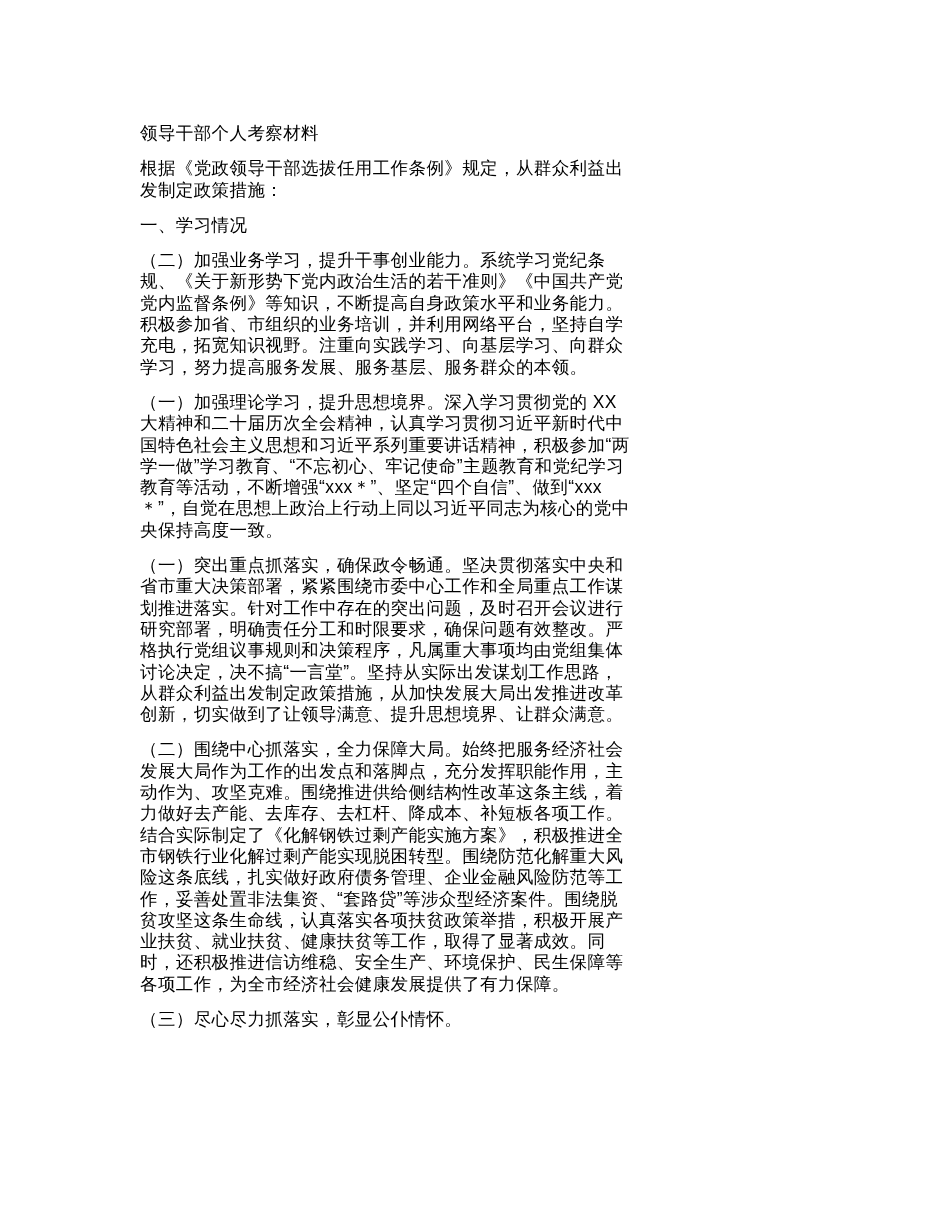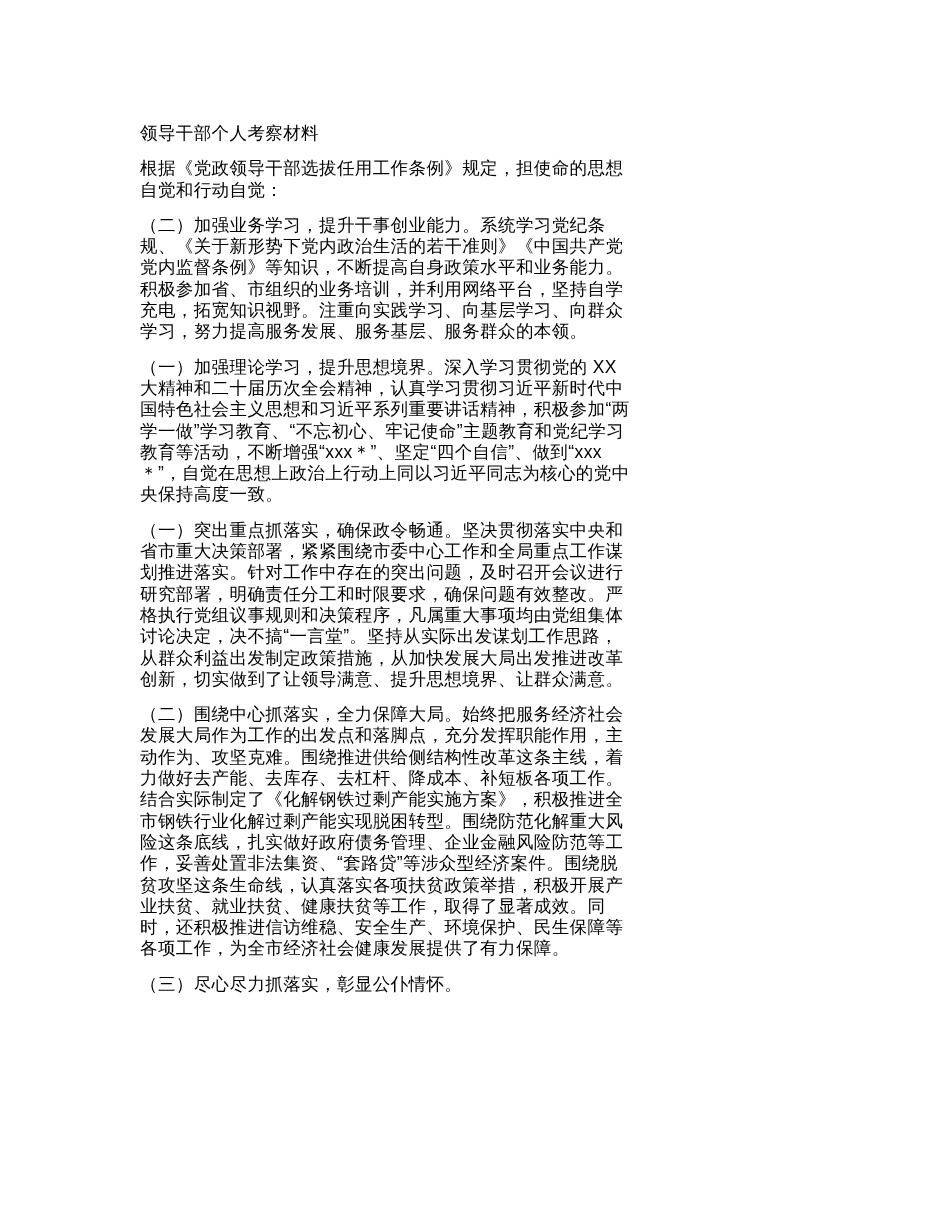--- a/index.html
+++ b/index.html
@@ -32,22 +32,23 @@
   }
 </style>
 </head>
 <body>
 
 <div class="page">
   <div class="content">
 
     <p>领导干部个人考察材料</p>
 
-    <p>根据《党政领导干部选拔任用工作条例》规定，担使命的思想自觉和行动自觉：</p>
+    <p>根据《党政领导干部选拔任用工作条例》规定，从群众利益出发制定政策措施：</p>
 
+    <p>一、学习情况</p>
 
     <p>（二）加强业务学习，提升干事创业能力。系统学习党纪条规、《关于新形势下党内政治生活的若干准则》《中国共产党党内监督条例》等知识，不断提高自身政策水平和业务能力。积极参加省、市组织的业务培训，并利用网络平台，坚持自学充电，拓宽知识视野。注重向实践学习、向基层学习、向群众学习，努力提高服务发展、服务基层、服务群众的本领。</p>
 
     <p>（一）加强理论学习，提升思想境界。深入学习贯彻党的 XX 大精神和二十届历次全会精神，认真学习贯彻习近平新时代中国特色社会主义思想和习近平系列重要讲话精神，积极参加“两学一做”学习教育、“不忘初心、牢记使命”主题教育和党纪学习教育等活动，不断增强“xxx＊”、坚定“四个自信”、做到“xxx＊”，自觉在思想上政治上行动上同以习近平同志为核心的党中央保持高度一致。</p>
 
 
 
     <p>（一）突出重点抓落实，确保政令畅通。坚决贯彻落实中央和省市重大决策部署，紧紧围绕市委中心工作和全局重点工作谋划推进落实。针对工作中存在的突出问题，及时召开会议进行研究部署，明确责任分工和时限要求，确保问题有效整改。严格执行党组议事规则和决策程序，凡属重大事项均由党组集体讨论决定，决不搞“一言堂”。坚持从实际出发谋划工作思路，从群众利益出发制定政策措施，从加快发展大局出发推进改革创新，切实做到了让领导满意、提升思想境界、让群众满意。</p>
 
     <p>（二）围绕中心抓落实，全力保障大局。始终把服务经济社会发展大局作为工作的出发点和落脚点，充分发挥职能作用，主动作为、攻坚克难。围绕推进供给侧结构性改革这条主线，着力做好去产能、去库存、去杠杆、降成本、补短板各项工作。结合实际制定了《化解钢铁过剩产能实施方案》，积极推进全市钢铁行业化解过剩产能实现脱困转型。围绕防范化解重大风险这条底线，扎实做好政府债务管理、企业金融风险防范等工作，妥善处置非法集资、“套路贷”等涉众型经济案件。围绕脱贫攻坚这条生命线，认真落实各项扶贫政策举措，积极开展产业扶贫、就业扶贫、健康扶贫等工作，取得了显著成效。同时，还积极推进信访维稳、安全生产、环境保护、民生保障等各项工作，为全市经济社会健康发展提供了有力保障。</p>

